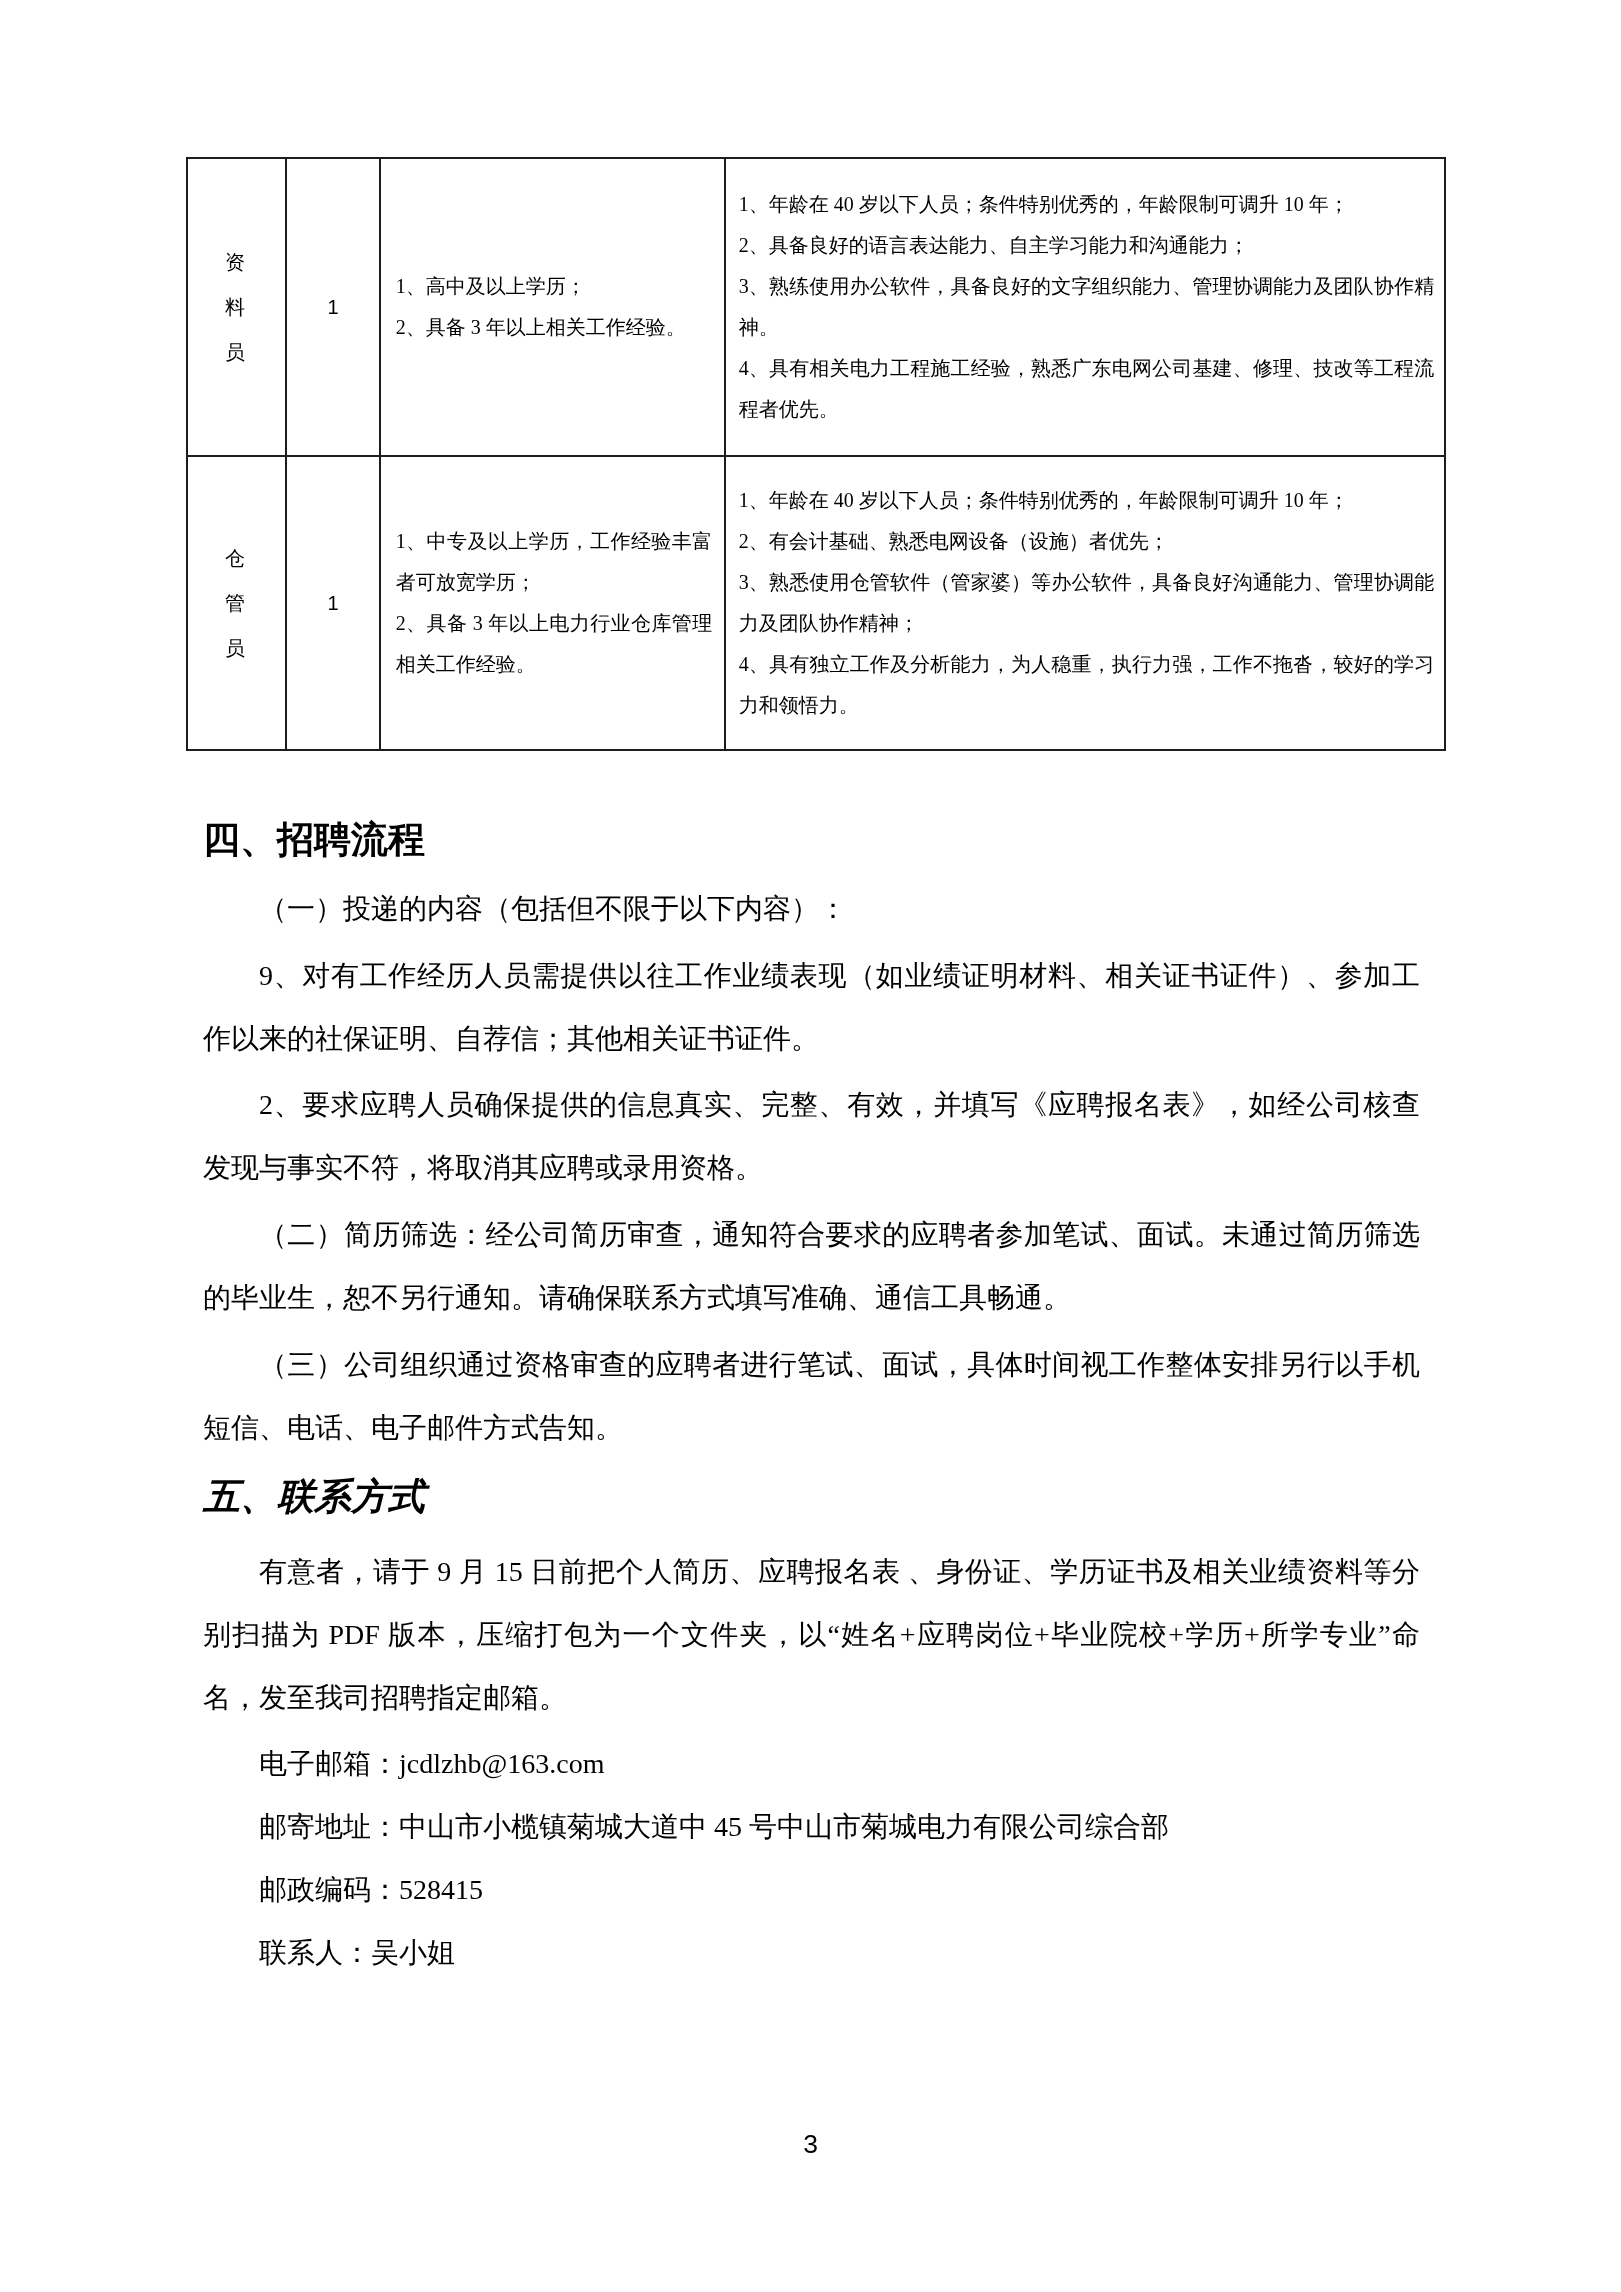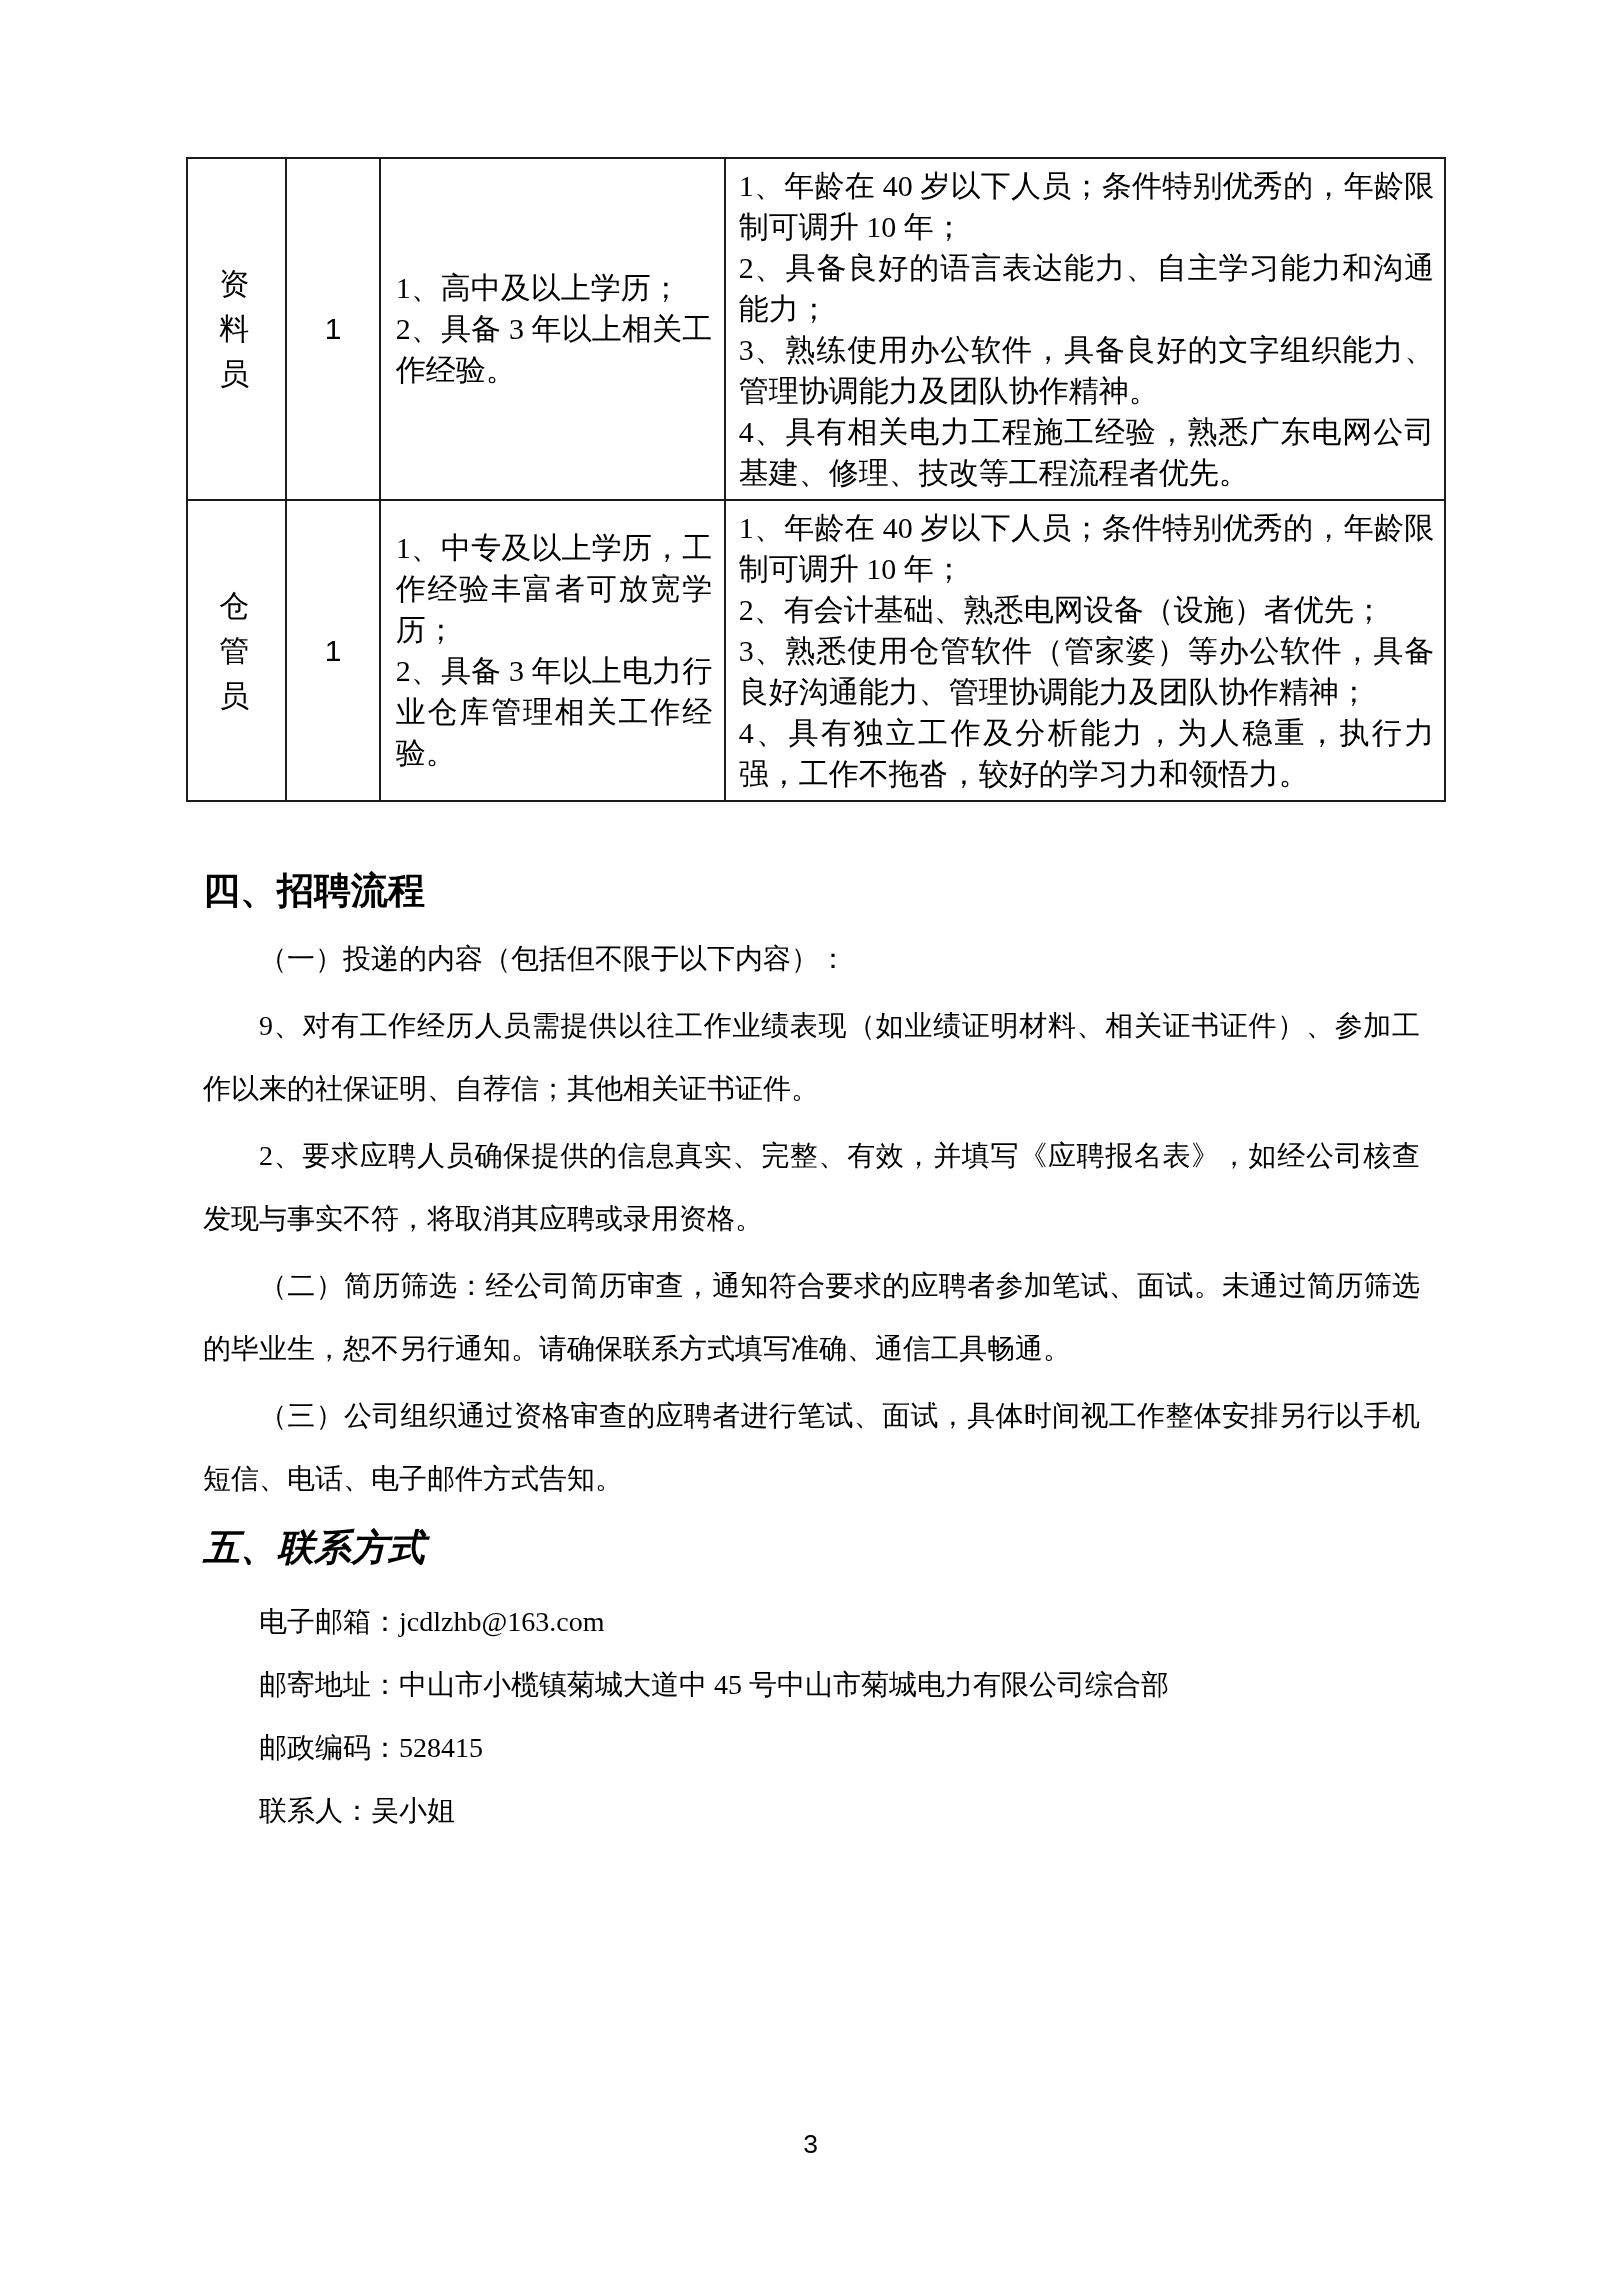--- a/index.html
+++ b/index.html
@@ -19,21 +19,21 @@
   
   table.recruit {
     border-collapse:collapse;
     table-layout:fixed;
     width:1259px;
     margin-left:186px;
     border:2.9px solid #1c1c1c;
   }
   table.recruit td {
     border:2px solid #1c1c1c;
-    font-size:30px;
+    font-size:20px;
     line-height:41px;
     vertical-align:middle;
   }
   td.c-pos { width:99px; text-align:center; }
   td.c-pos .stack {
     display:inline-block;
     width:1.15em;
     word-break:break-all;
     line-height:45px;
     text-align:left;
@@ -129,20 +129,21 @@
   <h2 class="h-sec first">四、招聘流程</h2>
 
   <p class="para">（一）投递的内容（包括但不限于以下内容）：</p>
   <p class="para">9、对有工作经历人员需提供以往工作业绩表现（如业绩证明材料、相关证书证件）、参加工作以来的社保证明、自荐信；其他相关证书证件。</p>
   <p class="para">2、要求应聘人员确保提供的信息真实、完整、有效，并填写《应聘报名表》，如经公司核查发现与事实不符，将取消其应聘或录用资格。</p>
   <p class="para">（二）简历筛选：经公司简历审查，通知符合要求的应聘者参加笔试、面试。未通过简历筛选的毕业生，恕不另行通知。请确保联系方式填写准确、通信工具畅通。</p>
   <p class="para">（三）公司组织通过资格审查的应聘者进行笔试、面试，具体时间视工作整体安排另行以手机短信、电话、电子邮件方式告知。</p>
 
   <h2 class="h-sec second">五、联系方式</h2>
 
+  <p class="para">有意者，请于 9 月 15 日前把个人简历、应聘报名表 、身份证、学历证书及相关业绩资料等分别扫描为 PDF 版本，压缩打包为一个文件夹，以“姓名+应聘岗位+毕业院校+学历+所学专业”命名，发至我司招聘指定邮箱。</p>
 
   <p class="contact-line"><span>电子邮箱：</span><span>jcdlzhb@163.com</span></p>
   <p class="contact-line"><span>邮寄地址：</span><span>中山市小榄镇菊城大道中 45 号中山市菊城电力有限公司综合部</span></p>
   <p class="contact-line"><span>邮政编码：</span><span>528415</span></p>
   <p class="contact-line"><span>联系人：</span><span>吴小姐</span></p>
 
   <div class="footer-pagenum">3</div>
 
 </div>
 

